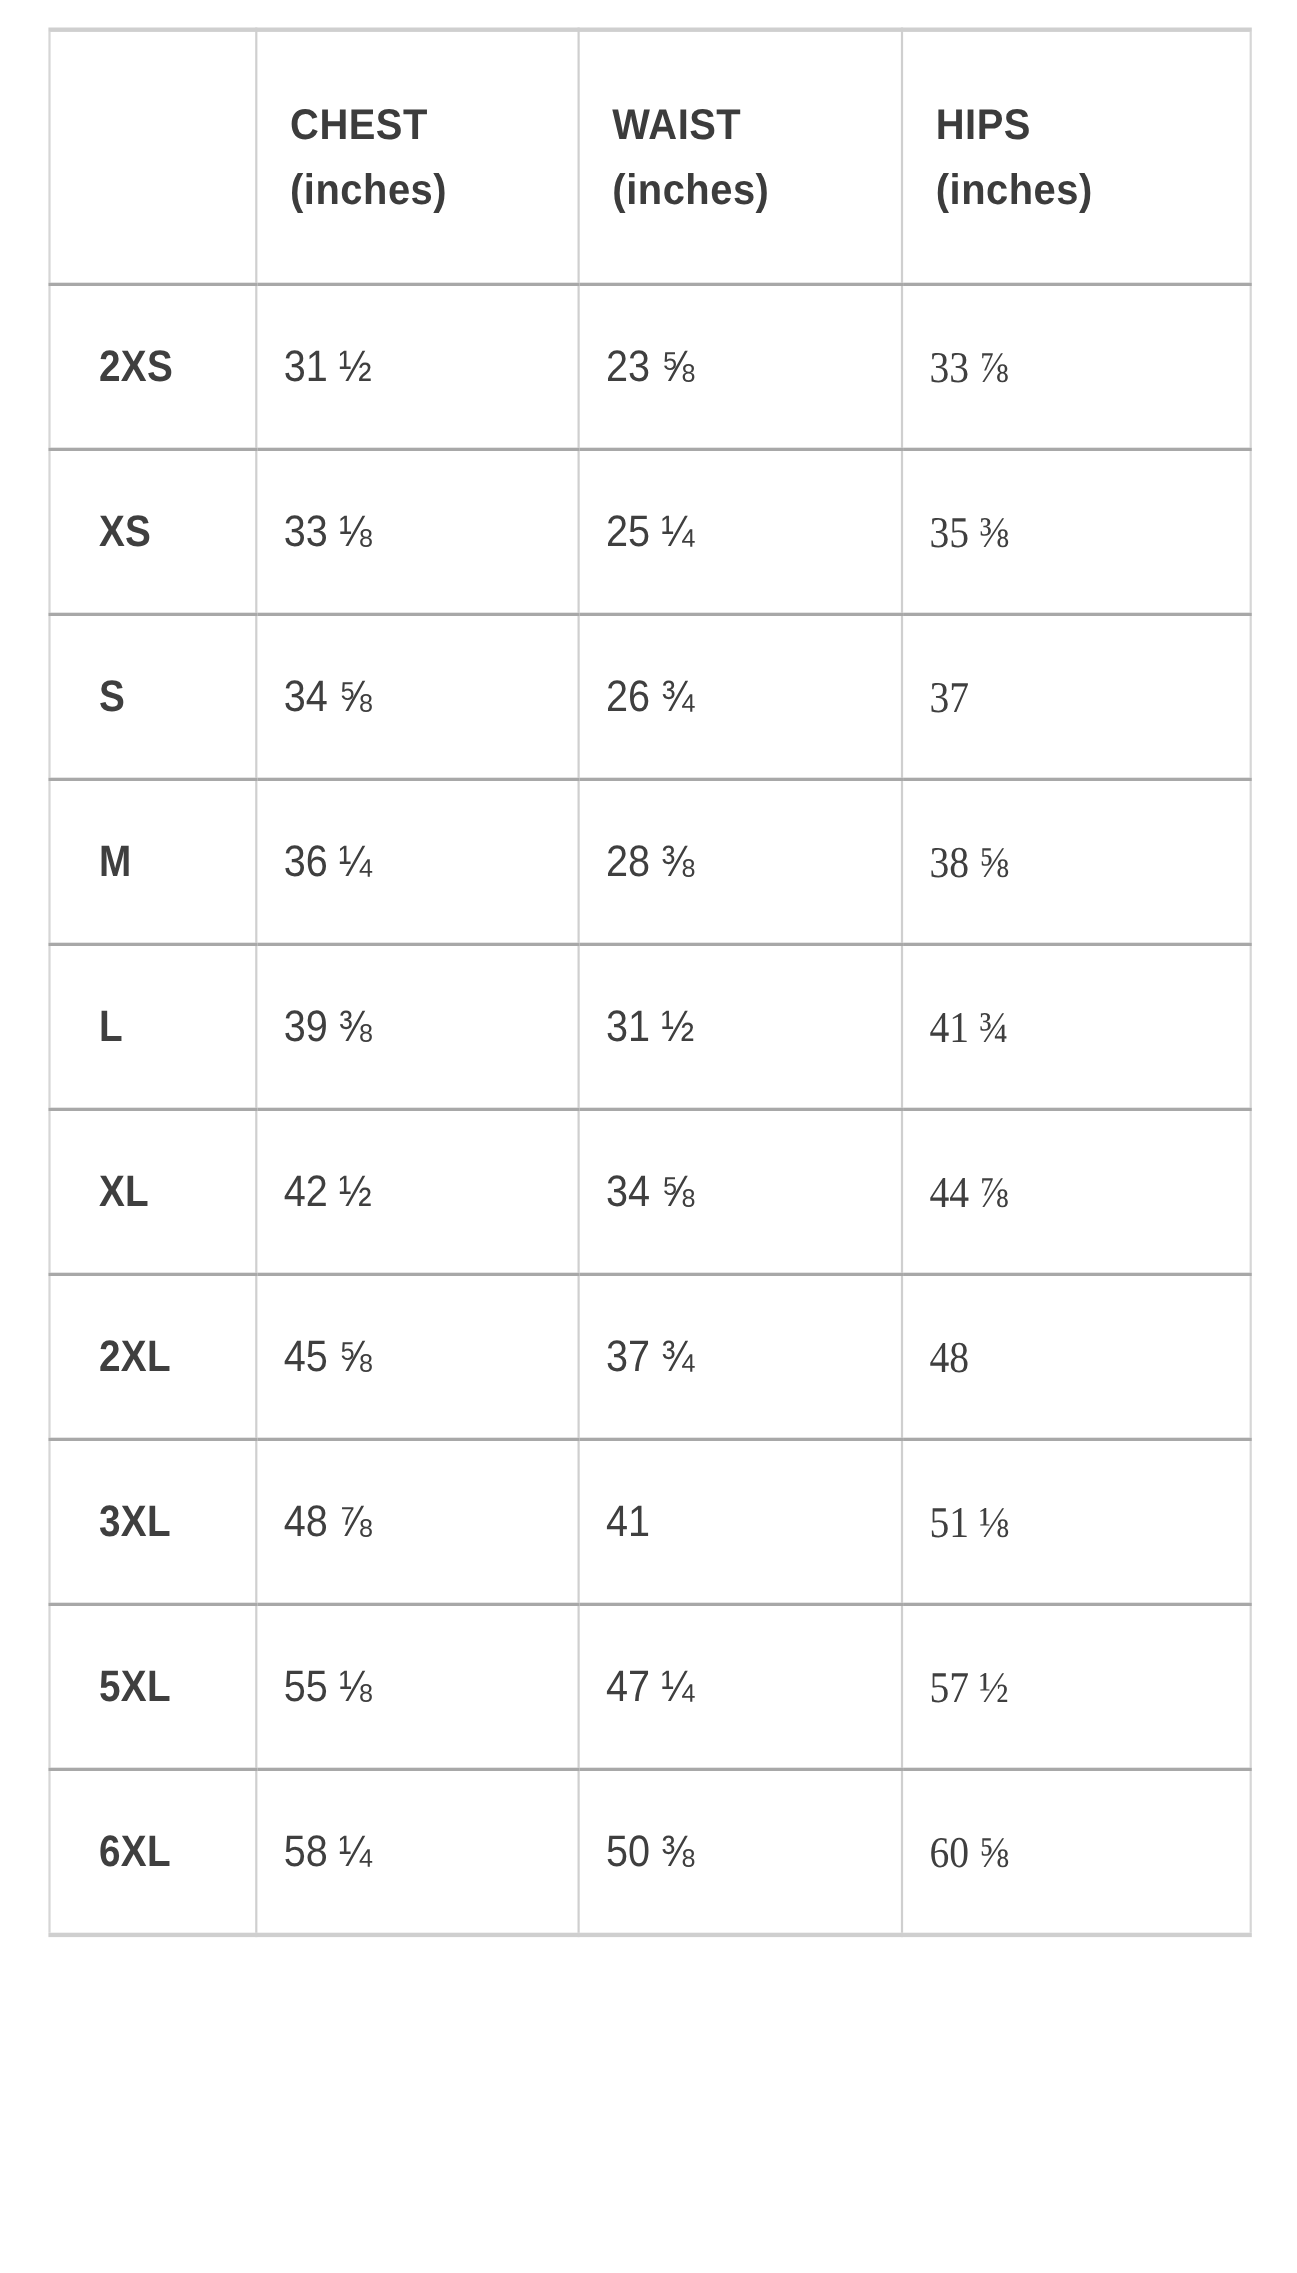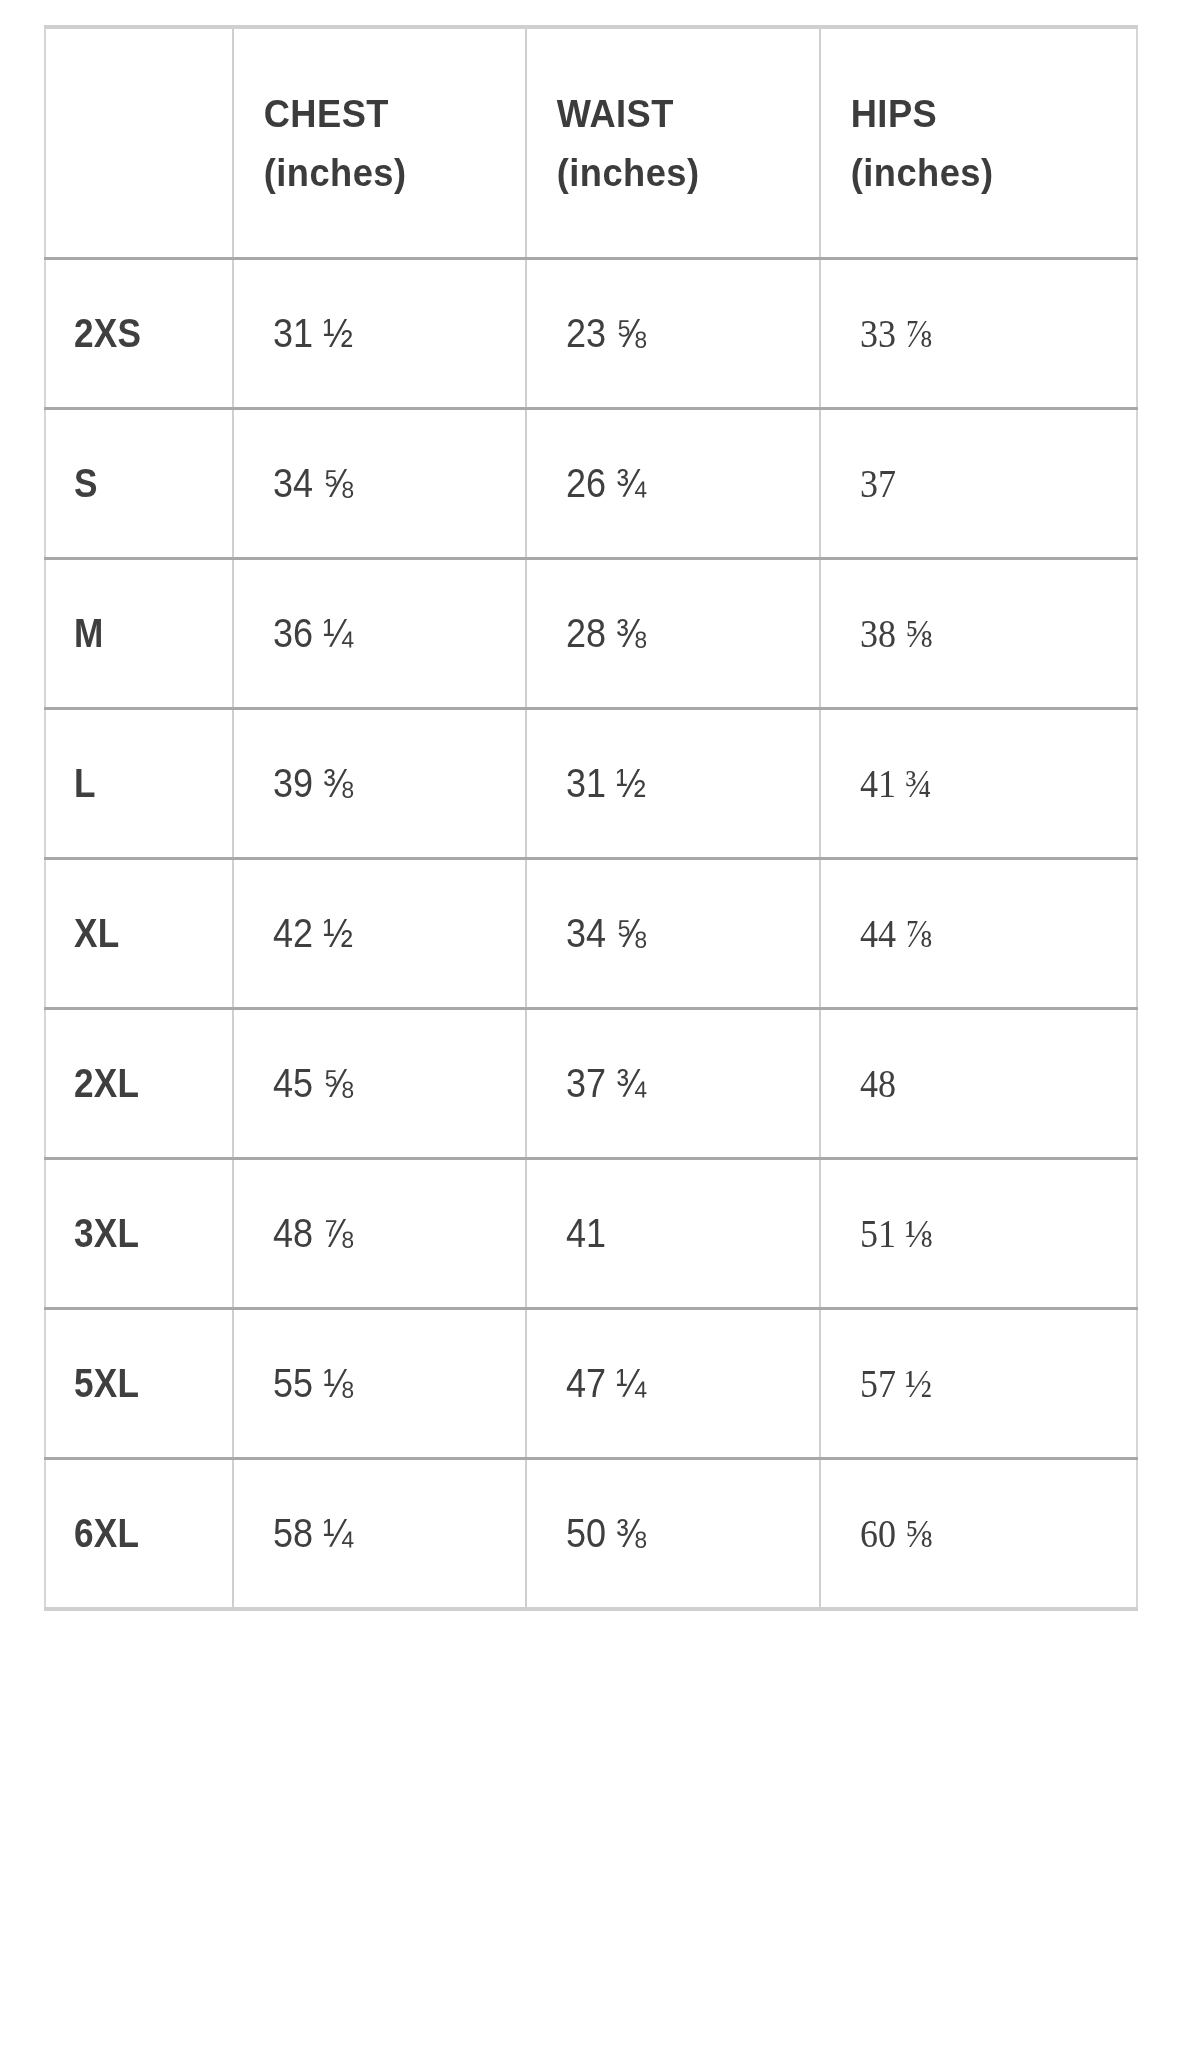--- a/index.html
+++ b/index.html
@@ -67,35 +67,35 @@
     border-bottom: 3px solid #a8a8a8;
     height: 145px;
     vertical-align: middle;
     text-align: left;
     color: #3f3f3f;
   }
   table.size-chart tbody td:last-child { border-right: none; font-family: Liberation Serif, serif; }
   table.size-chart tbody tr:last-child td { border-bottom: none; }
 
   td.size-cell {
-    padding-left: 28px;
+    padding-left: 44px;
     font-weight: 700;
     font-size: 40px;
     letter-spacing: 0.3px;
     color: #3a3a3a;
   }
   td.size-cell .sz {
     display: inline-block;
     transform: scaleX(0.88);
     transform-origin: left center;
     white-space: nowrap;
   }
 
   td.meas-cell {
-    padding-left: 39px;
+    padding-left: 24px;
     font-weight: 400;
     font-size: 40px;
     color: #434343;
     margin-left: 19px;
   }
   td.meas-cell .ms {
     display: inline-block;
     transform: scaleX(0.9);
     transform-origin: left center;
     white-space: nowrap;
@@ -133,20 +133,26 @@
       </tr>
     </thead>
     <tbody>
       <tr>
         <td class="size-cell"><span class="sz">2XS</span></td>
         <td class="meas-cell"><span class="ms">31 ½</span></td>
         <td class="meas-cell"><span class="ms">23 ⅝</span></td>
         <td class="meas-cell"><span class="ms">33 ⅞</span></td>
       </tr>
       <tr>
+        <td class="size-cell"><span class="sz">XS</span></td>
+        <td class="meas-cell"><span class="ms">33 ⅛</span></td>
+        <td class="meas-cell"><span class="ms">25 ¼</span></td>
+        <td class="meas-cell"><span class="ms">35 ⅜</span></td>
+      </tr>
+      <tr>
         <td class="size-cell"><span class="sz">S</span></td>
         <td class="meas-cell"><span class="ms">34 ⅝</span></td>
         <td class="meas-cell"><span class="ms">26 ¾</span></td>
         <td class="meas-cell"><span class="ms">37</span></td>
       </tr>
       <tr>
         <td class="size-cell"><span class="sz">M</span></td>
         <td class="meas-cell"><span class="ms">36 ¼</span></td>
         <td class="meas-cell"><span class="ms">28 ⅜</span></td>
         <td class="meas-cell"><span class="ms">38 ⅝</span></td>

